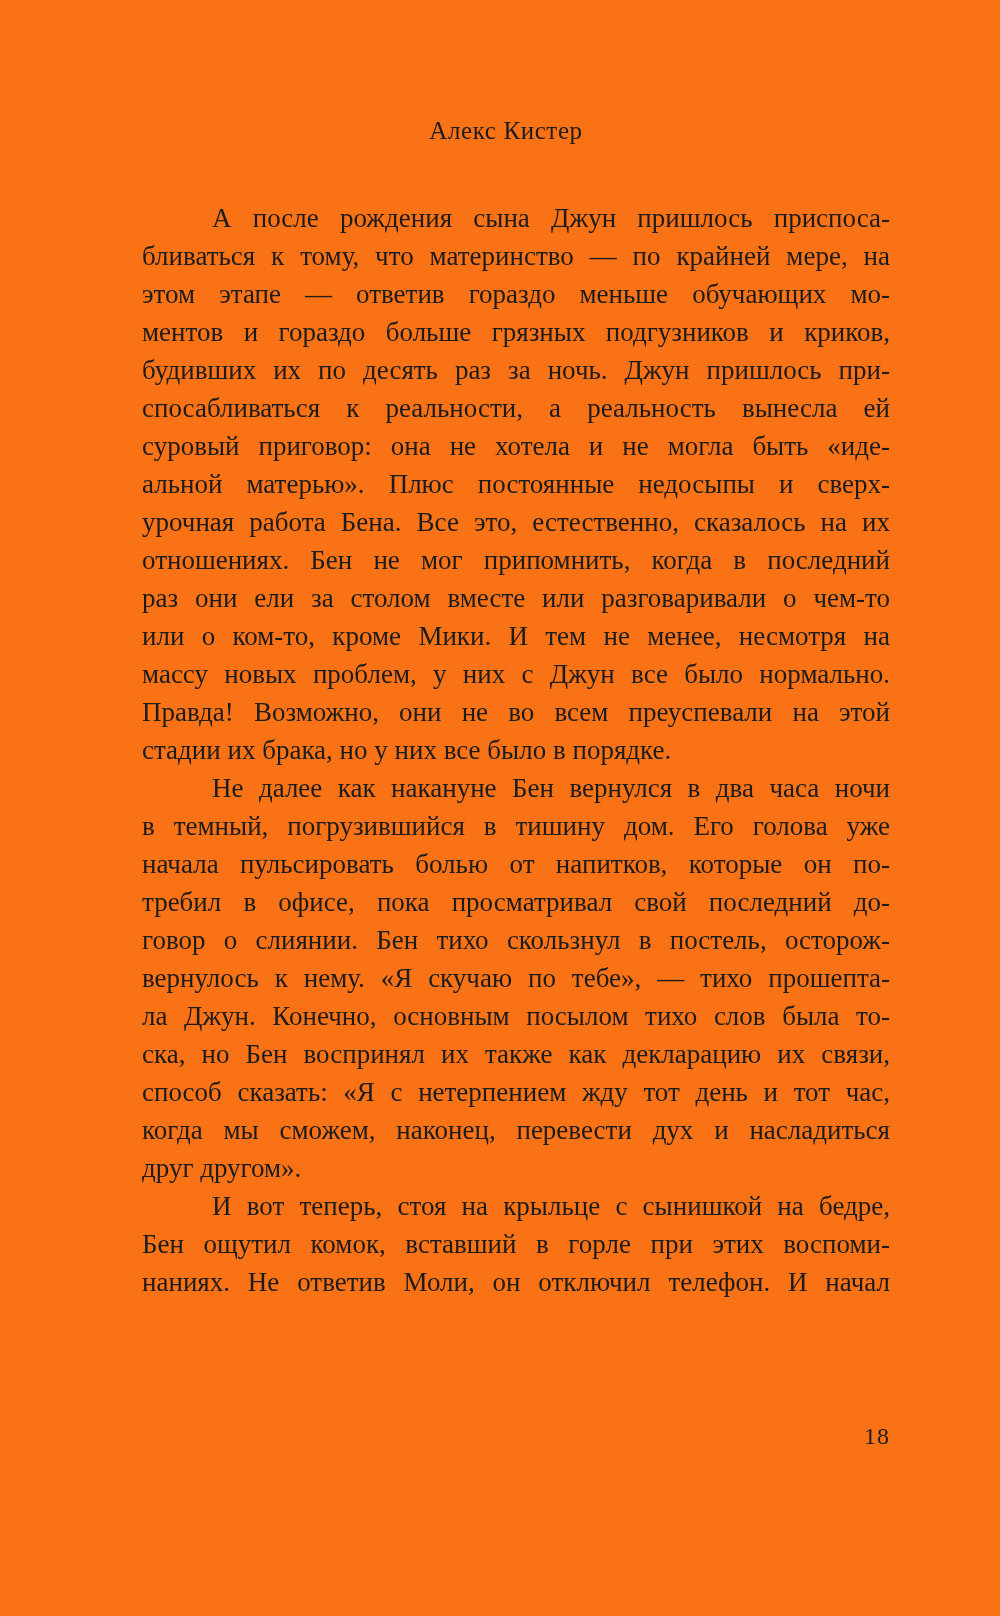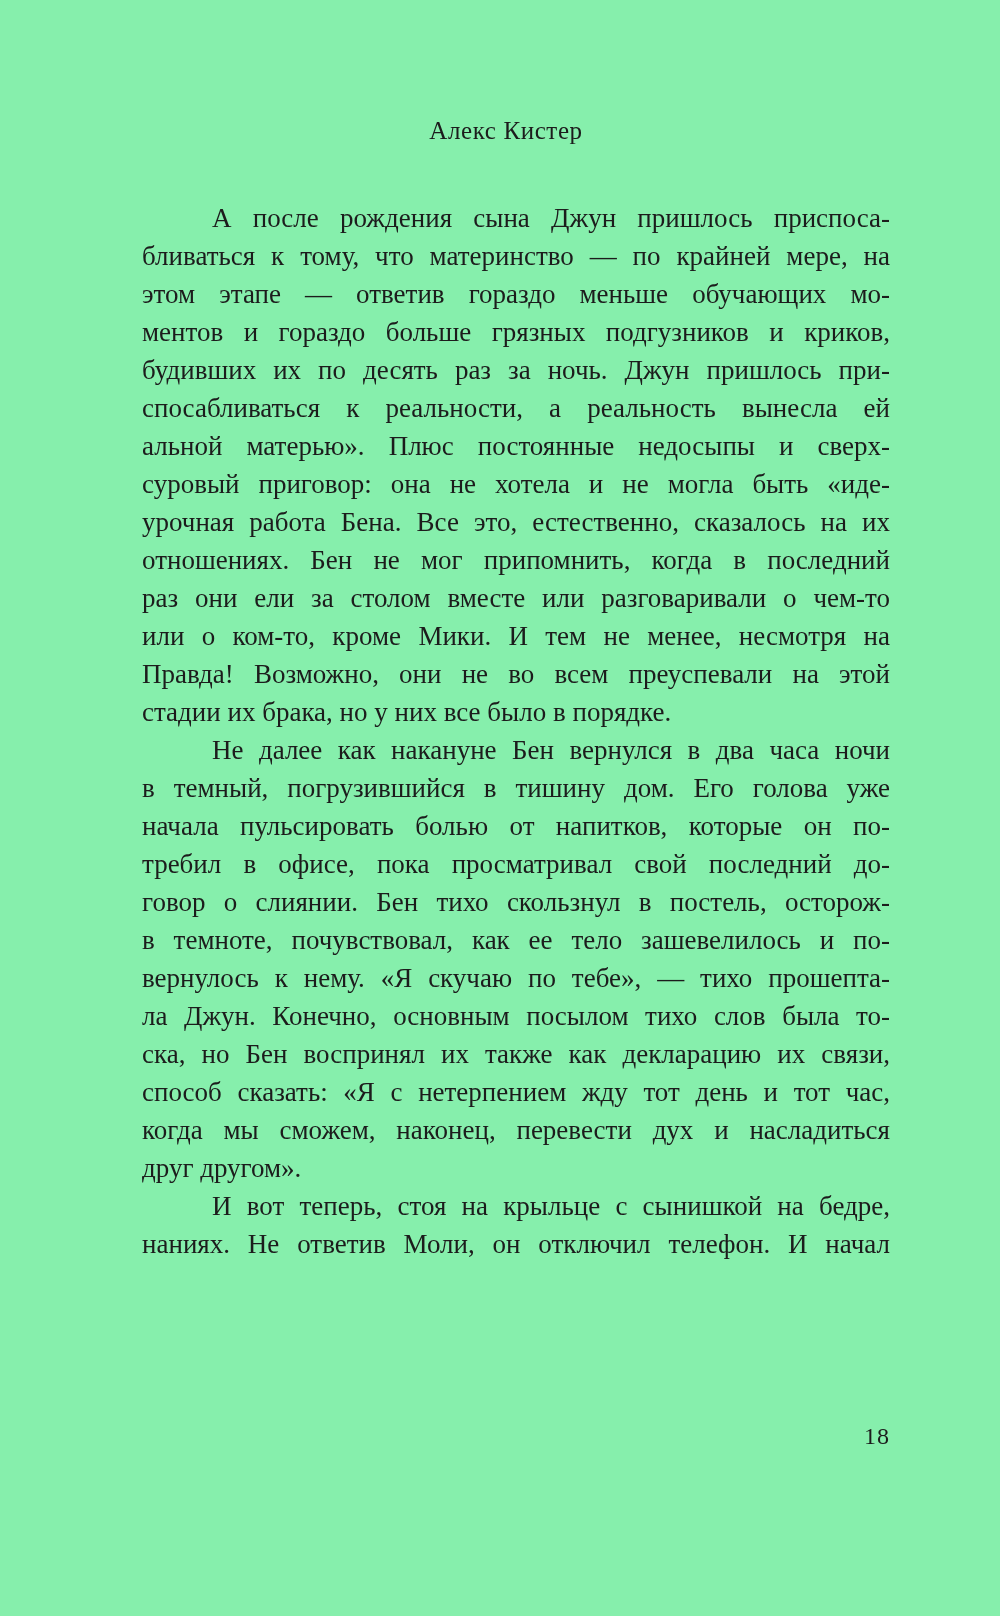--- a/index.html
+++ b/index.html
@@ -11,21 +11,21 @@
     height: 1616px;
     background: #ffffff;
     position: relative;
     font-family: "Liberation Serif", serif;
     color: #1c1c1c;
     overflow: hidden;
   }
   .page {
     position: absolute;
     inset: 0;
-    background: #86efac;
+    background: #f97316;
   }
   .running-head {
     position: absolute;
     top: 116px;
     left: 122px;
     width: 768px;
     text-align: center;
     font-size: 25px;
     line-height: 30px;
     letter-spacing: 0.6px;
@@ -81,43 +81,44 @@
   <div class="running-head">Алекс Кистер</div>
 
   <main class="body-text">
       <div class="para">
         <div class="line indent">А после рождения сына Джун пришлось приспоса-</div>
         <div class="line">бливаться к тому, что материнство — по крайней мере, на</div>
         <div class="line">этом этапе — ответив гораздо меньше обучающих мо-</div>
         <div class="line">ментов и гораздо больше грязных подгузников и криков,</div>
         <div class="line">будивших их по десять раз за ночь. Джун пришлось при-</div>
         <div class="line">спосабливаться к реальности, а реальность вынесла ей</div>
+        <div class="line">суровый приговор: она не хотела и не могла быть «иде-</div>
         <div class="line">альной матерью». Плюс постоянные недосыпы и сверх-</div>
-        <div class="line">суровый приговор: она не хотела и не могла быть «иде-</div>
         <div class="line">урочная работа Бена. Все это, естественно, сказалось на их</div>
         <div class="line">отношениях. Бен не мог припомнить, когда в последний</div>
         <div class="line">раз они ели за столом вместе или разговаривали о чем-то</div>
         <div class="line">или о ком-то, кроме Мики. И тем не менее, несмотря на</div>
+        <div class="line">массу новых проблем, у них с Джун все было нормально.</div>
         <div class="line">Правда! Возможно, они не во всем преуспевали на этой</div>
         <div class="line para-end">стадии их брака, но у них все было в порядке.</div>
       </div>
       <div class="para">
         <div class="line indent">Не далее как накануне Бен вернулся в два часа ночи</div>
         <div class="line">в темный, погрузившийся в тишину дом. Его голова уже</div>
         <div class="line">начала пульсировать болью от напитков, которые он по-</div>
         <div class="line">требил в офисе, пока просматривал свой последний до-</div>
         <div class="line">говор о слиянии. Бен тихо скользнул в постель, осторож-</div>
-        <div class="line">в темноте, почувствовал, как ее тело зашевелилось и по-</div>
         <div class="line">вернулось к нему. «Я скучаю по тебе», — тихо прошепта-</div>
         <div class="line">ла Джун. Конечно, основным посылом тихо слов была то-</div>
         <div class="line">ска, но Бен воспринял их также как декларацию их связи,</div>
         <div class="line">способ сказать: «Я с нетерпением жду тот день и тот час,</div>
         <div class="line">когда мы сможем, наконец, перевести дух и насладиться</div>
         <div class="line para-end">друг другом».</div>
       </div>
       <div class="para">
         <div class="line indent">И вот теперь, стоя на крыльце с сынишкой на бедре,</div>
+        <div class="line">Бен ощутил комок, вставший в горле при этих воспоми-</div>
         <div class="line">наниях. Не ответив Моли, он отключил телефон. И начал</div>
       </div>
     </main>
 
   <div class="folio">18</div>
 </div>
 
 </body></html>

